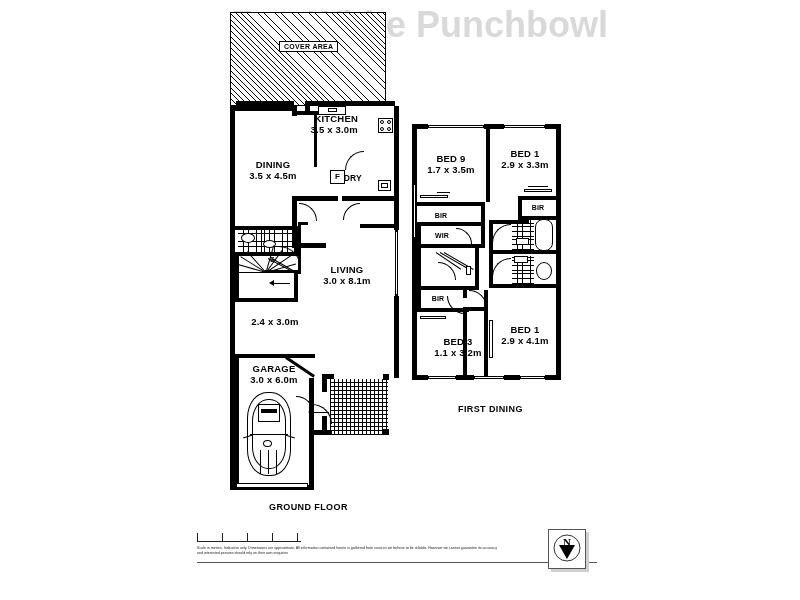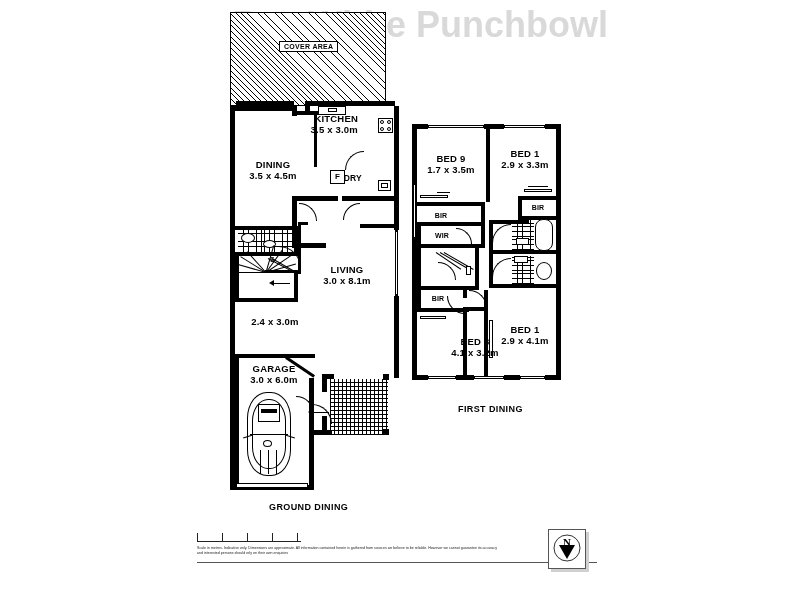--- a/index.html
+++ b/index.html
@@ -258,21 +258,21 @@
       <div>3.0 x 8.1m</div>
     </div>
     <div class="abs lbl big" style="left:238px; top:316px; width:74px;">
       <div></div>
       <div>2.4 x 3.0m</div>
     </div>
     <div class="abs lbl big" style="left:240px; top:363px; width:68px;">
       <div>GARAGE</div>
       <div>3.0 x 6.0m</div>
     </div>
-    <div class="abs floorlbl" style="left:269px; top:502px;">GROUND DINING</div>
+    <div class="abs floorlbl" style="left:269px; top:502px;">GROUND FLOOR</div>
   </div>
 
   <div>
 
     <div class="abs wall" style="left:412px; top:124px; width:5px; height:60px;"></div>
     <div class="abs wall" style="left:412px; top:184px; width:5px; height:54px;"></div>
     <div class="abs wall" style="left:412px; top:238px; width:5px; height:60px;"></div>
     <div class="abs wall" style="left:412px; top:298px; width:5px; height:82px;"></div>
     <div class="abs wall" style="left:556px; top:124px; width:5px; height:60px;"></div>
     <div class="abs wall" style="left:556px; top:184px; width:5px; height:56px;"></div>
@@ -356,23 +356,23 @@
     <div class="abs fx" style="left:489px; top:320px; width:4px; height:38px;"></div>
 
     <div class="abs lbl big" style="left:418px; top:153px; width:66px;">
       <div>BED 9</div>
       <div>1.7 x 3.5m</div>
     </div>
     <div class="abs lbl big" style="left:492px; top:148px; width:66px;">
       <div>BED 1</div>
       <div>2.9 x 3.3m</div>
     </div>
-    <div class="abs lbl big" style="left:442px; top:336px; width:66px;">
+    <div class="abs lbl big" style="left:425px; top:336px; width:66px;">
       <div>BED 3</div>
-      <div>4.1 x 3.2m</div>
+      <div>1.1 x 3.2m</div>
     </div>
     <div class="abs lbl big" style="left:492px; top:324px; width:66px;">
       <div>BED 1</div>
       <div>2.9 x 4.1m</div>
     </div>
     <div class="abs floorlbl" style="left:458px; top:404px;">FIRST DINING</div>
   </div>
 
   <div class="abs" id="scalebar">
     <div class="base"></div>

